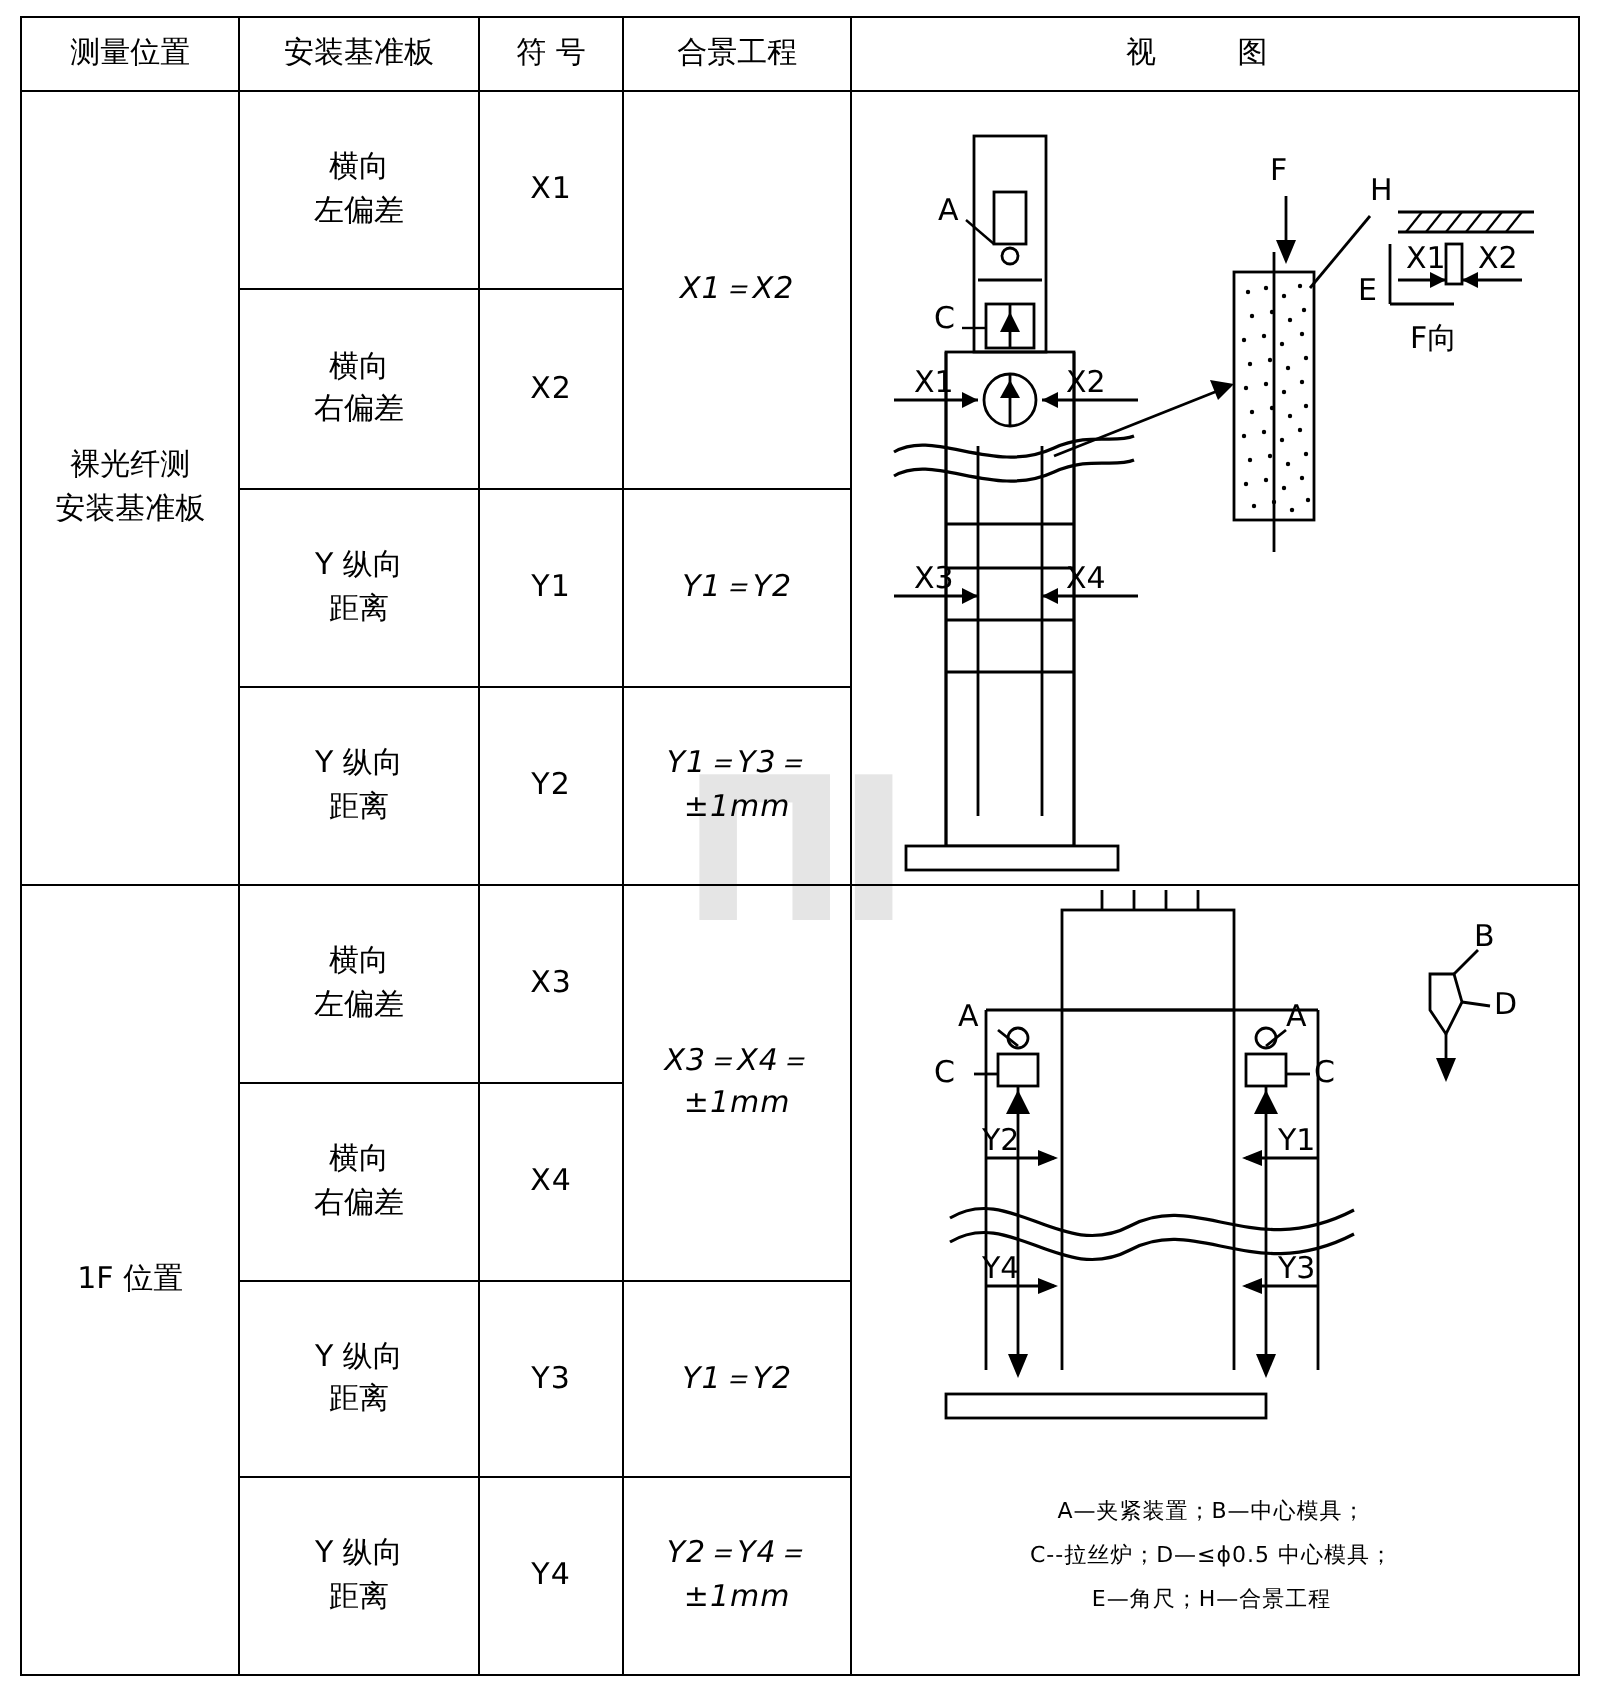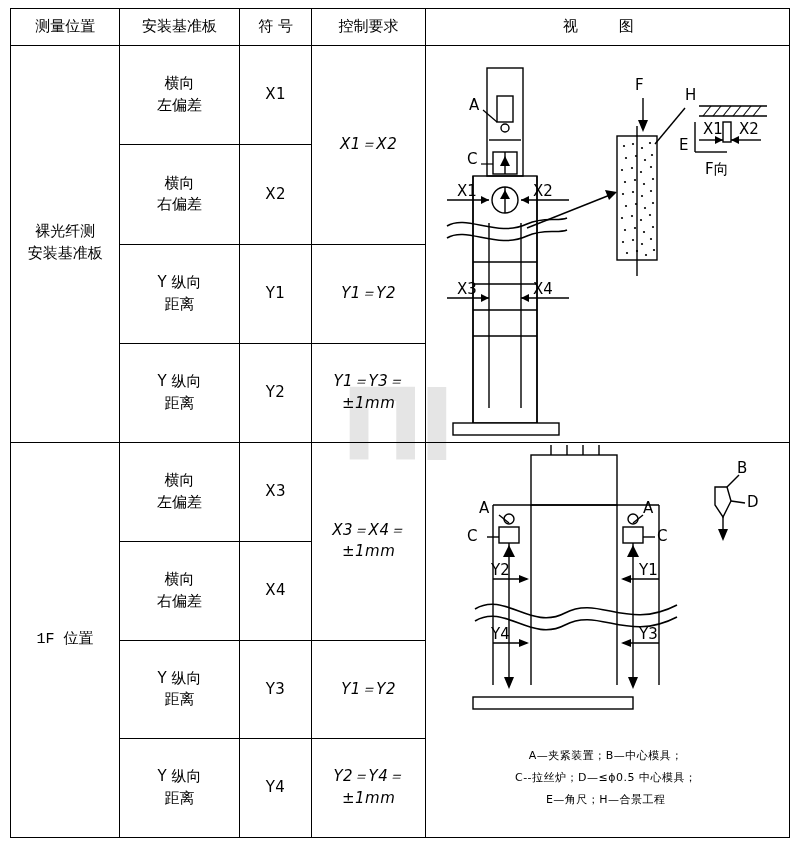--- a/index.html
+++ b/index.html
@@ -63,21 +63,21 @@
   }
   .col-pos { width: 108px; }
   .col-key { width: 118px; }
   .col-sym { width: 72px; }
   .col-req { width: 112px; }
   .col-fig { width: 360px; }
 
   .row-cell { height: 73px; }
   .sym { font-size: 16px; letter-spacing: 0.5px; }
   .req { font-size: 15.5px; letter-spacing: 0.5px; font-style: italic; }
-  .posname { font-size: 15.5px; line-height: 1.6; font-family: Liberation Mono, monospace; }
+  .posname { font-size: 15.5px; line-height: 1.6; }
   .hdr-fig { letter-spacing: 18px; padding-left: 18px; }
 
   
   .figcell {
     padding: 0;
     vertical-align: top;
   }
   .figwrap {
     position: relative;
     width: 358px;
@@ -106,21 +106,21 @@
       <col class="col-key">
       <col class="col-sym">
       <col class="col-req">
       <col class="col-fig">
   </colgroup>
   <thead>
     <tr>
       <td>测量位置</td>
       <td>安装基准板</td>
       <td>符  号</td>
-      <td>控制要求</td>
+      <td>合景工程</td>
       <td class="hdr-fig">视    图</td>
     </tr>
   </thead>
   <tbody>
 
     <tr>
       <td class="posname" rowspan="4">
         <div>裸光纤测</div>
         <div>安装基准板</div>
       </td>

